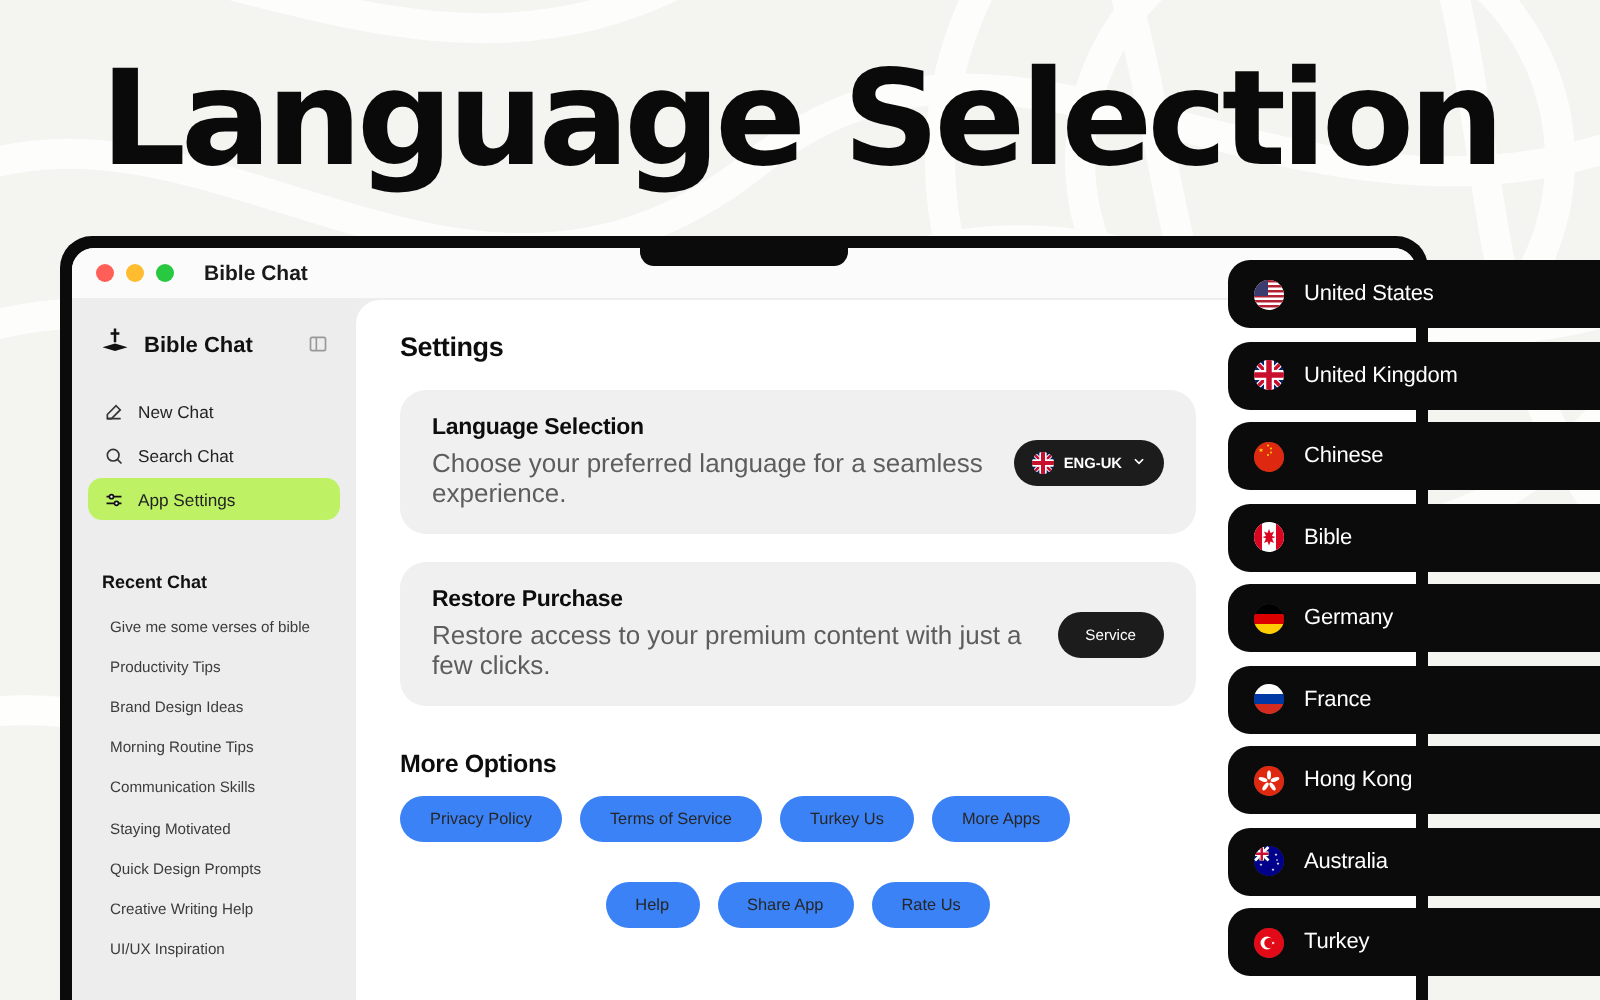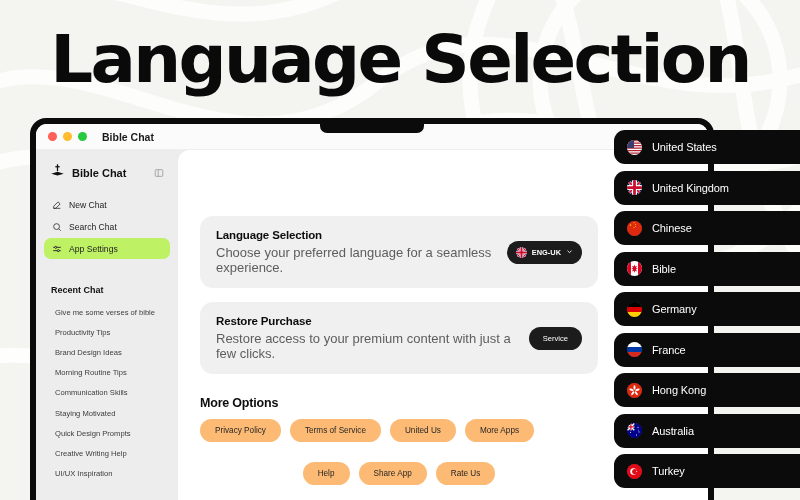--- a/index.html
+++ b/index.html
@@ -89,21 +89,21 @@
     background:#1c1c1c;border-radius:999px;color:#fff;
     display:flex;align-items:center;gap:5px;
     padding:6px 9px;font-size:7.4px;font-weight:bold;white-space:nowrap;
   }
   .pill-dark.plain{padding:7px 14px;font-size:7.6px;font-weight:normal;}
 
   .more-hd{font-size:12.5px;font-weight:bold;color:#0d0d0d;margin-top:22px;letter-spacing:-.2px;}
   .chiprow{display:flex;gap:9px;margin-top:9px;width:398px;}
   .chiprow.r2{justify-content:center;margin-top:20px;}
   .chip{
-    background:#fdba74;border-radius:999px;padding:7px 15px;
+    background:#3b82f6;border-radius:999px;padding:7px 15px;
     font-size:8.2px;color:#262626;white-space:nowrap;
   }
 
   
   .langpanel{
     position:absolute;left:614px;top:130px;width:196px;z-index:9;
     display:flex;flex-direction:column;gap:6.5px;
   }
   .langitem{
     background:#0b0b0b;border-radius:11px;height:34px;
@@ -209,20 +209,21 @@
           <div class="recent-item">Morning Routine Tips</div>
           <div class="recent-item">Communication Skills</div>
           <div class="recent-item">Staying Motivated</div>
           <div class="recent-item">Quick Design Prompts</div>
           <div class="recent-item">Creative Writing Help</div>
           <div class="recent-item">UI/UX Inspiration</div>
         </div>
       </div>
 
       <div class="main">
+        <div class="settings-hd">Settings</div>
 
         <div class="card">
           <div>
             <div class="card-t">Language Selection</div>
             <div class="card-s">Choose your preferred language for a seamless experience.</div>
           </div>
           <div class="pill-dark">
             <span class="flag-sm">
               <svg viewBox="0 0 60 60">
                   <rect width="60" height="60" fill="#012169"></rect>
@@ -246,21 +247,21 @@
             <div class="card-t">Restore Purchase</div>
             <div class="card-s">Restore access to your premium content with just a few clicks.</div>
           </div>
           <div class="pill-dark plain">Service</div>
         </div>
 
         <div class="more-hd">More Options</div>
         <div class="chiprow">
           <div class="chip">Privacy Policy</div>
           <div class="chip">Terms of Service</div>
-          <div class="chip">United Us</div>
+          <div class="chip">Turkey Us</div>
           <div class="chip">More Apps</div>
         </div>
         <div class="chiprow r2">
           <div class="chip">Help</div>
           <div class="chip">Share App</div>
           <div class="chip">Rate Us</div>
         </div>
       </div>
 
     </div>

